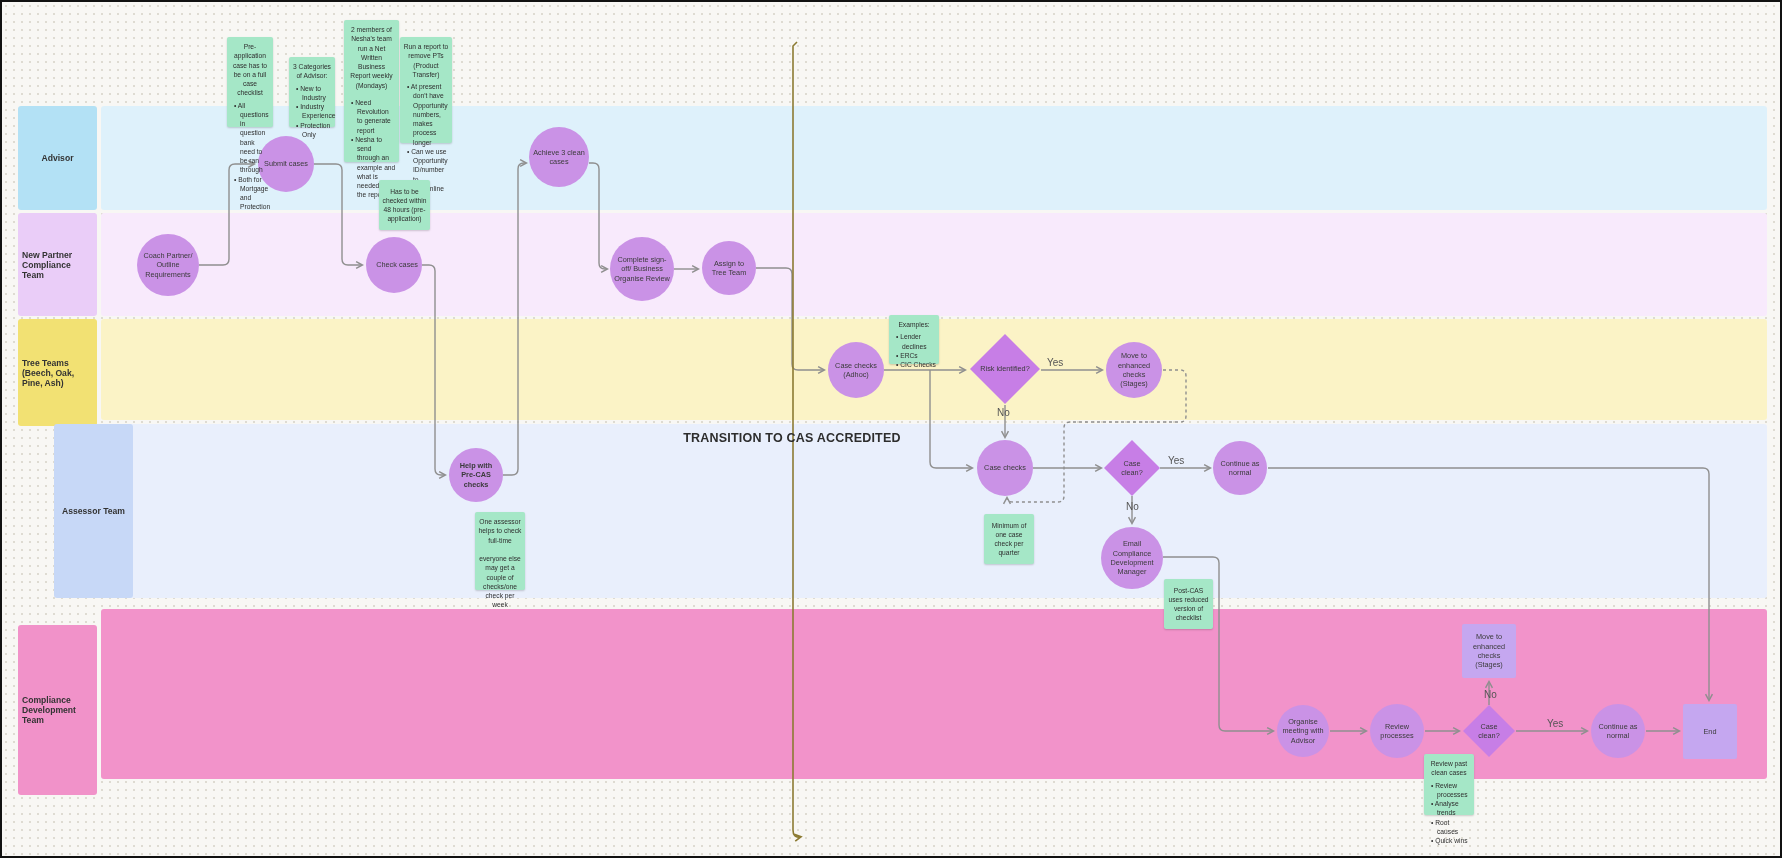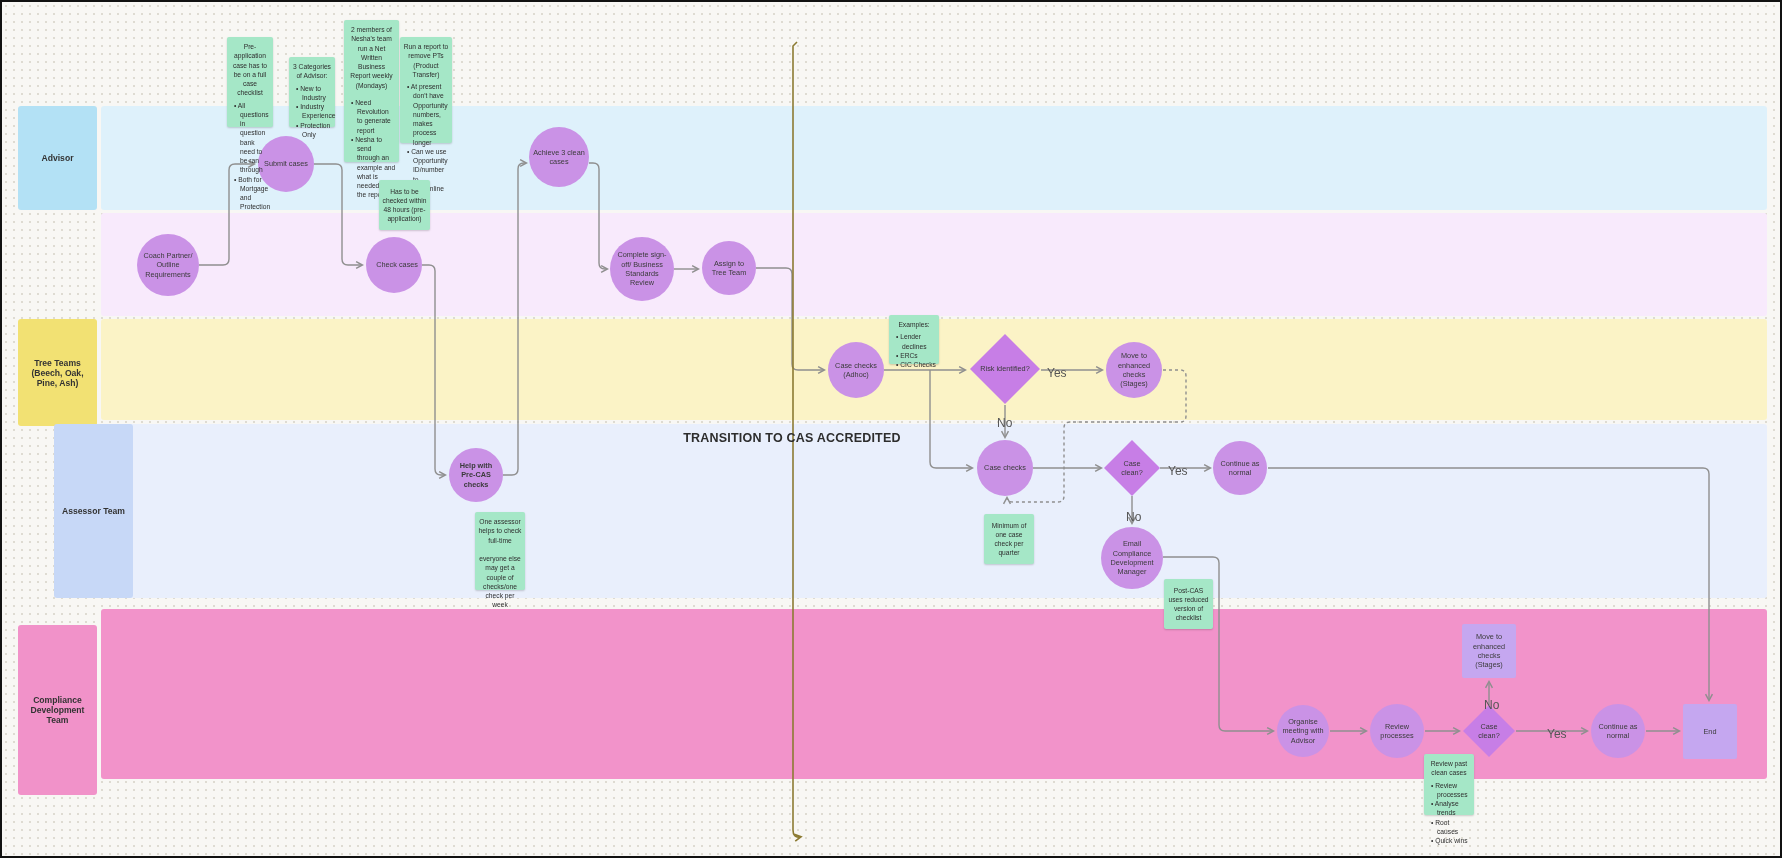--- a/index.html
+++ b/index.html
@@ -1,19 +1,19 @@
 <!DOCTYPE html>
 <html style="--lane_advisor_label: #b3e1f5; --lane_advisor_body: #def1fb; --lane_new_partner_label: #eacdf8; --lane_new_partner_body: #f8eafc; --lane_tree_label: #f2e173; --lane_tree_body: #fbf3c6; --lane_assessor_label: #c7d8f7; --lane_assessor_body: #e9effc; --lane_cdt_label: #f192c9; --lane_cdt_body: #f293ca; --circle_fill: #ca92e6; --diamond_fill: #c77ee6; --square_fill: #c5a7f0; --note_fill: #a5e7c7; --connector: #8f8f8f; --timeline: #8c7b33;"><head>
 <meta charset="utf-8">
 <style>
   html,body{margin:0;padding:0;background:#e8e8e8;font-family:"Liberation Sans",sans-serif;}
   #board{position:relative;width:1778px;height:854px;border:2px solid #111;background-color:#f8f7f4;
          background-image:radial-gradient(#dedbd2 1px, transparent 1px);background-size:8px 8px;overflow:hidden;}
   .lane-label{position:absolute;left:16px;width:79px;border-radius:3px;display:flex;align-items:center;justify-content:center;
-              text-align:center;font-weight:bold;font-size:8.6px;color:#333;padding:0 4px;box-sizing:border-box;}
+              text-align:left;font-weight:bold;font-size:8.6px;color:#333;padding:0 4px;box-sizing:border-box;}
   .lane-body{position:absolute;left:99px;width:1666px;border-radius:3px;}
   .lane-label.advisor{background:var(--lane_advisor_label,#b3e1f5);}
   .lane-body.advisor{background:var(--lane_advisor_body,#def1fb);}
   .lane-label.new-partner{background:var(--lane_new_partner_label,#eacdf8);}
   .lane-body.new-partner{background:var(--lane_new_partner_body,#f8eafc);}
   .lane-label.tree{background:var(--lane_tree_label,#f2e173);}
   .lane-body.tree{background:var(--lane_tree_body,#fbf3c6);}
   .lane-label.assessor{background:var(--lane_assessor_label,#c7d8f7);margin-left:36px;}
   .lane-body.assessor{background:var(--lane_assessor_body,#e9effc);}
   .lane-label.cdt{background:var(--lane_cdt_label,#f192c9);}
@@ -23,36 +23,39 @@
         font-size:7.3px;line-height:1.3;color:#3a3a3a;box-sizing:border-box;padding:4px;}
   .circle{background:var(--circle_fill,#ca92e6);border-radius:50%;}
   .diamond{background:var(--diamond_fill,#c77ee6);clip-path:polygon(50% 0,100% 50%,50% 100%,0 50%);padding:10px;justify-content:center;}
   .square{background:var(--square_fill,#c5a7f0);border-radius:2px;}
   .note{position:absolute;background:var(--note_fill,#a5e7c7);border-radius:2px;box-shadow:0 1px 2px rgba(0,0,0,.18);
         font-size:6.7px;line-height:1.38;color:#2e2e2e;padding:5px 3px;box-sizing:border-box;text-align:center;}
   .note .note-title{display:block;white-space:pre-line;}
   .note ul{margin:3px 0 0 0;padding:0 0 0 4px;list-style:none;text-align:left;}
   .note li{padding-left:6px;text-indent:-6px;}
   .note li::before{content:"\2022  ";}
-  .edge-label{position:absolute;font-size:12px;color:#555;margin-top:9px;}
+  .edge-label{position:absolute;font-size:10px;color:#555;}
   .banner{position:absolute;font-weight:bold;font-size:12.5px;letter-spacing:.2px;color:#2d2d2d;text-align:center;}
 </style>
 </head>
 <body>
 
 <div id="board">
 
   <div class="lane-body advisor" style="top:104px;height:104px;"></div>
   <div class="lane-body new-partner" style="top:211px;height:103px;"></div>
   <div class="lane-body tree" style="top:317px;height:101px;"></div>
   <div class="lane-body assessor" style="top:422px;height:174px;"></div>
   <div class="lane-body cdt" style="top:607px;height:170px;"></div>
 
   <div class="lane-label advisor" style="top:104px;height:104px;">
       <span>Advisor</span>
+    </div>
+  <div class="lane-label new-partner" style="top:211px;height:103px;">
+      <span>New Partner Compliance Team</span>
     </div>
   <div class="lane-label tree" style="top:317px;height:107px;">
       <span>Tree Teams (Beech, Oak, Pine, Ash)</span>
     </div>
   <div class="lane-label assessor" style="top:422px;height:174px;">
       <span>Assessor Team</span>
     </div>
   <div class="lane-label cdt" style="top:607px;height:170px;margin-top:16px;">
       <span>Compliance Development Team</span>
     </div>
@@ -104,21 +107,21 @@
   <div class="node circle" style="left:364px;top:235px;width:56px;height:56px;justify-content:flex-end;">
       <span>Check cases</span>
     </div>
   <div class="node circle" style="left:527px;top:125px;width:60px;height:60px;">
       <span>Achieve 3 clean cases</span>
     </div>
   <div class="node circle" style="left:447px;top:446px;width:54px;height:54px;font-weight:bold;">
       <span>Help with Pre-CAS checks</span>
     </div>
   <div class="node circle" style="left:608px;top:235px;width:64px;height:64px;">
-      <span>Complete sign-off/ Business Standards Review</span>
+      <span>Complete sign-off/ Business Organise Review</span>
     </div>
   <div class="node circle" style="left:700px;top:239px;width:54px;height:54px;">
       <span>Assign to Tree Team</span>
     </div>
   <div class="node circle" style="left:826px;top:340px;width:56px;height:56px;">
       <span>Case checks (Adhoc)</span>
     </div>
   <div class="node diamond" style="left:968px;top:332px;width:70px;height:70px;">
       <span>Risk identified?</span>
     </div>

